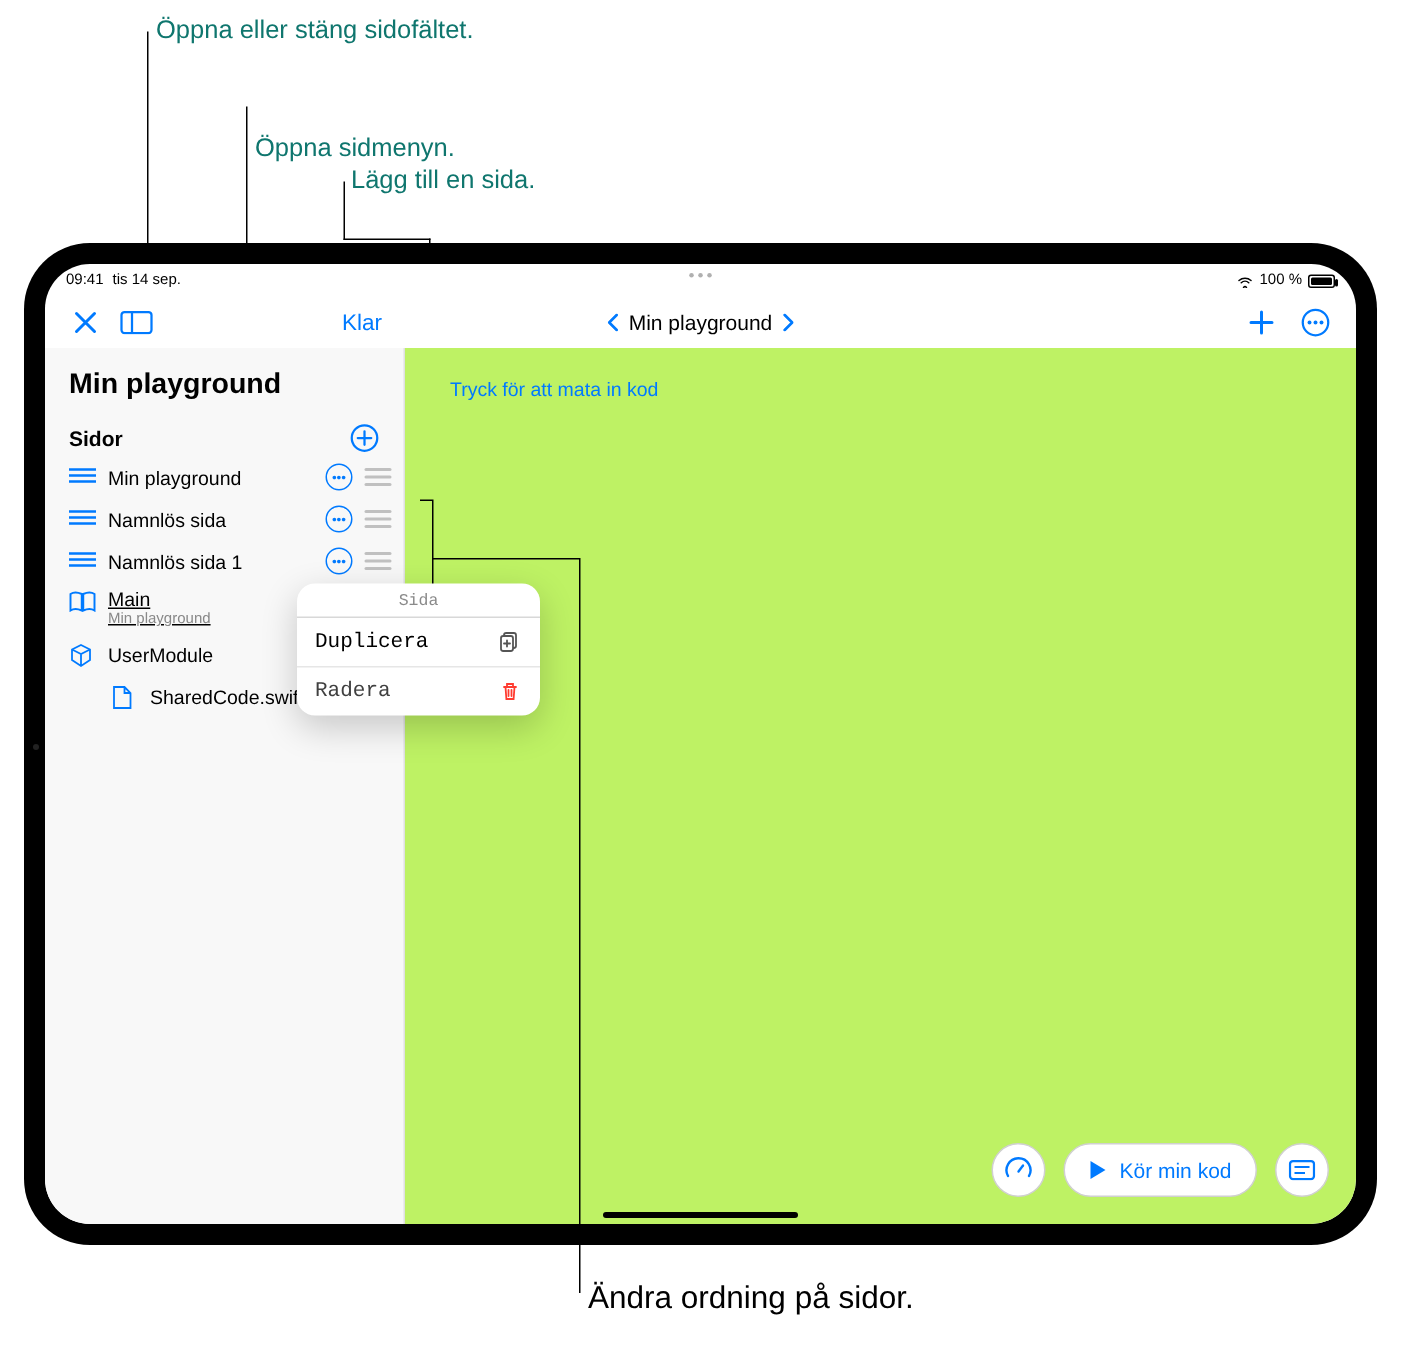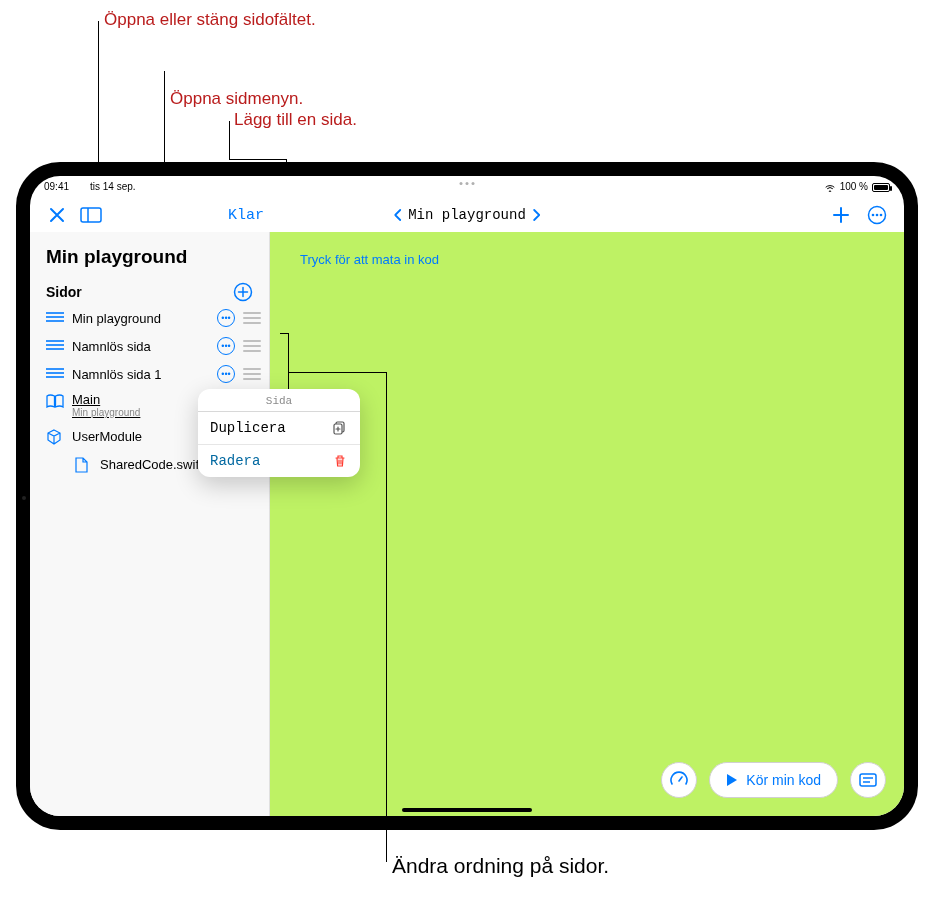--- a/index.html
+++ b/index.html
@@ -9,21 +9,21 @@
     background: #fff;
     font-family: -apple-system, "Helvetica Neue", Arial, sans-serif;
     position: relative;
     overflow: hidden;
   }
   
   .callouts {
     position: absolute;
     top: 0; left: 0; width: 934px; height: 180px;
     font-size: 17px;
-    color: #b91c1c;
+    color: #0f766e;
   }
   .callout { position: absolute; white-space: nowrap; }
   .callout-line { position: absolute; background: #000; }
   .callout-line-h { height: 1px; }
   .callout-line-v { width: 1px; }
 
   
   .ipad {
     position: absolute;
     left: 16px;
@@ -55,40 +55,39 @@
   .status {
     position: absolute;
     top: 0; left: 0; right: 0;
     height: 20px;
     font-size: 10px;
     color: #000;
     display: flex;
     align-items: center;
     padding: 0 14px;
   }
-  .status .left { display:flex; gap:21px; align-items:center;}
+  .status .left { display:flex; gap:6px; align-items:center;}
   .status .right { margin-left:auto; display:flex; gap:4px; align-items:flex-end;}
   .status .battery {
     width: 18px; height: 9px; border:1px solid #000; border-radius:2px; position:relative;
   }
   .status .battery::after {
     content:""; position:absolute; right:-3px; top:2px; width:2px; height:5px; background:#000; border-radius:1px;
   }
   .status .battery .fill { position:absolute; left:1px; top:1px; bottom:1px; right:1px; background:#000; border-radius:1px;}
   .wifi-icon { width:12px; height:9px; }
 
   
   .toolbar {
     position: absolute;
     top: 22px; left: 0; right: 0;
     height: 34px;
     display:flex;
     align-items:center;
     padding: 0 14px;
-    font-family: Liberation Mono, monospace;
   }
   .icon-btn { width:26px; height:26px; display:flex; align-items:center; justify-content:center; color:#007aff; border:none; background:none; cursor:pointer;}
   .toolbar .done {
     font-size:15px; color:#007aff; font-weight:500;
     position:absolute; left:198px;
   }
   .toolbar .center-nav {
     position:absolute; left:50%; transform:translateX(-50%);
     display:flex; align-items:center; gap:6px;
     font-size:14px; color:#007aff; font-weight:500;
@@ -178,21 +177,21 @@
   }
   .popup .pitem {
     display:flex; align-items:center;
     padding:8px 12px;
     font-size:14px;
     border-bottom:0.5px solid #e6e6e6;
     cursor:pointer;
   }
   .popup .pitem:last-child { border-bottom:none; }
   .popup .pitem .picon { margin-left:auto; width:16px; height:16px; display:flex; align-items:center; justify-content:center; }
-  .popup .danger { color:#0369a1; }
+  .popup .danger { color:#404040; }
 
   
   .bottom-bar {
     position:absolute;
     bottom:18px; right:18px;
     display:flex; gap:12px; align-items:center;
   }
   .round-btn {
     width: 36px; height:36px;
     border:1.5px solid #d0d0d0;

